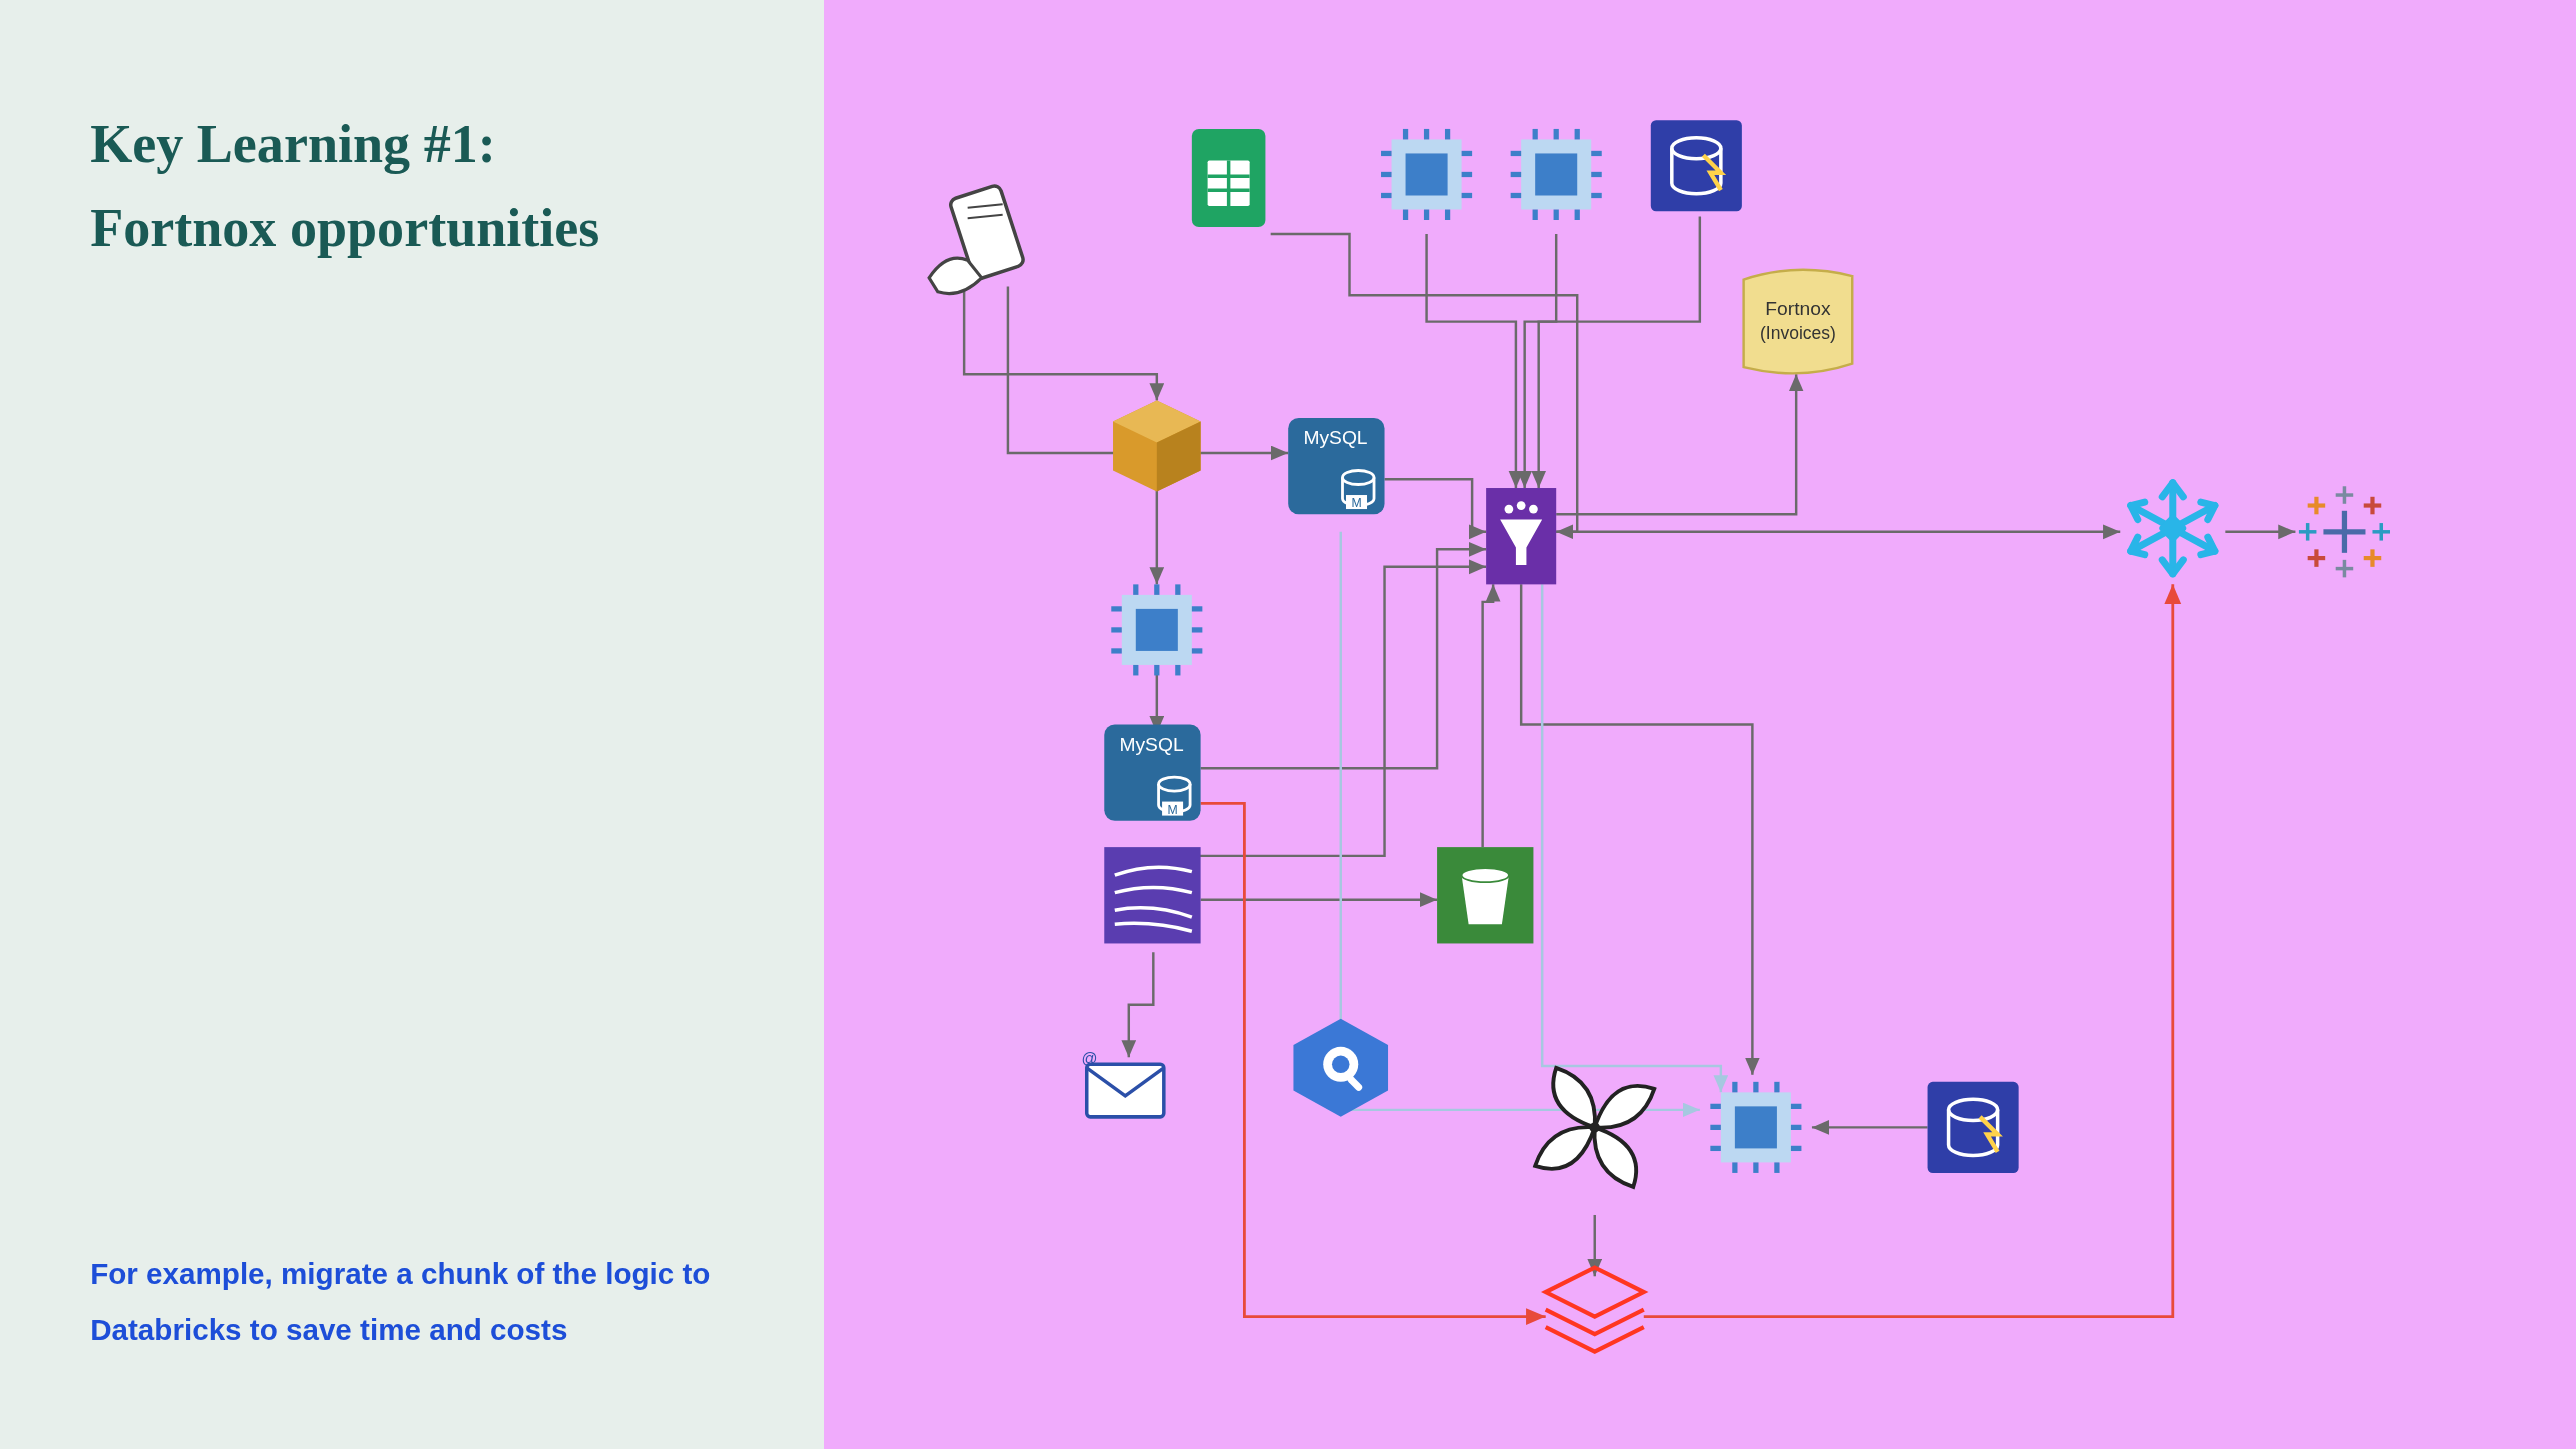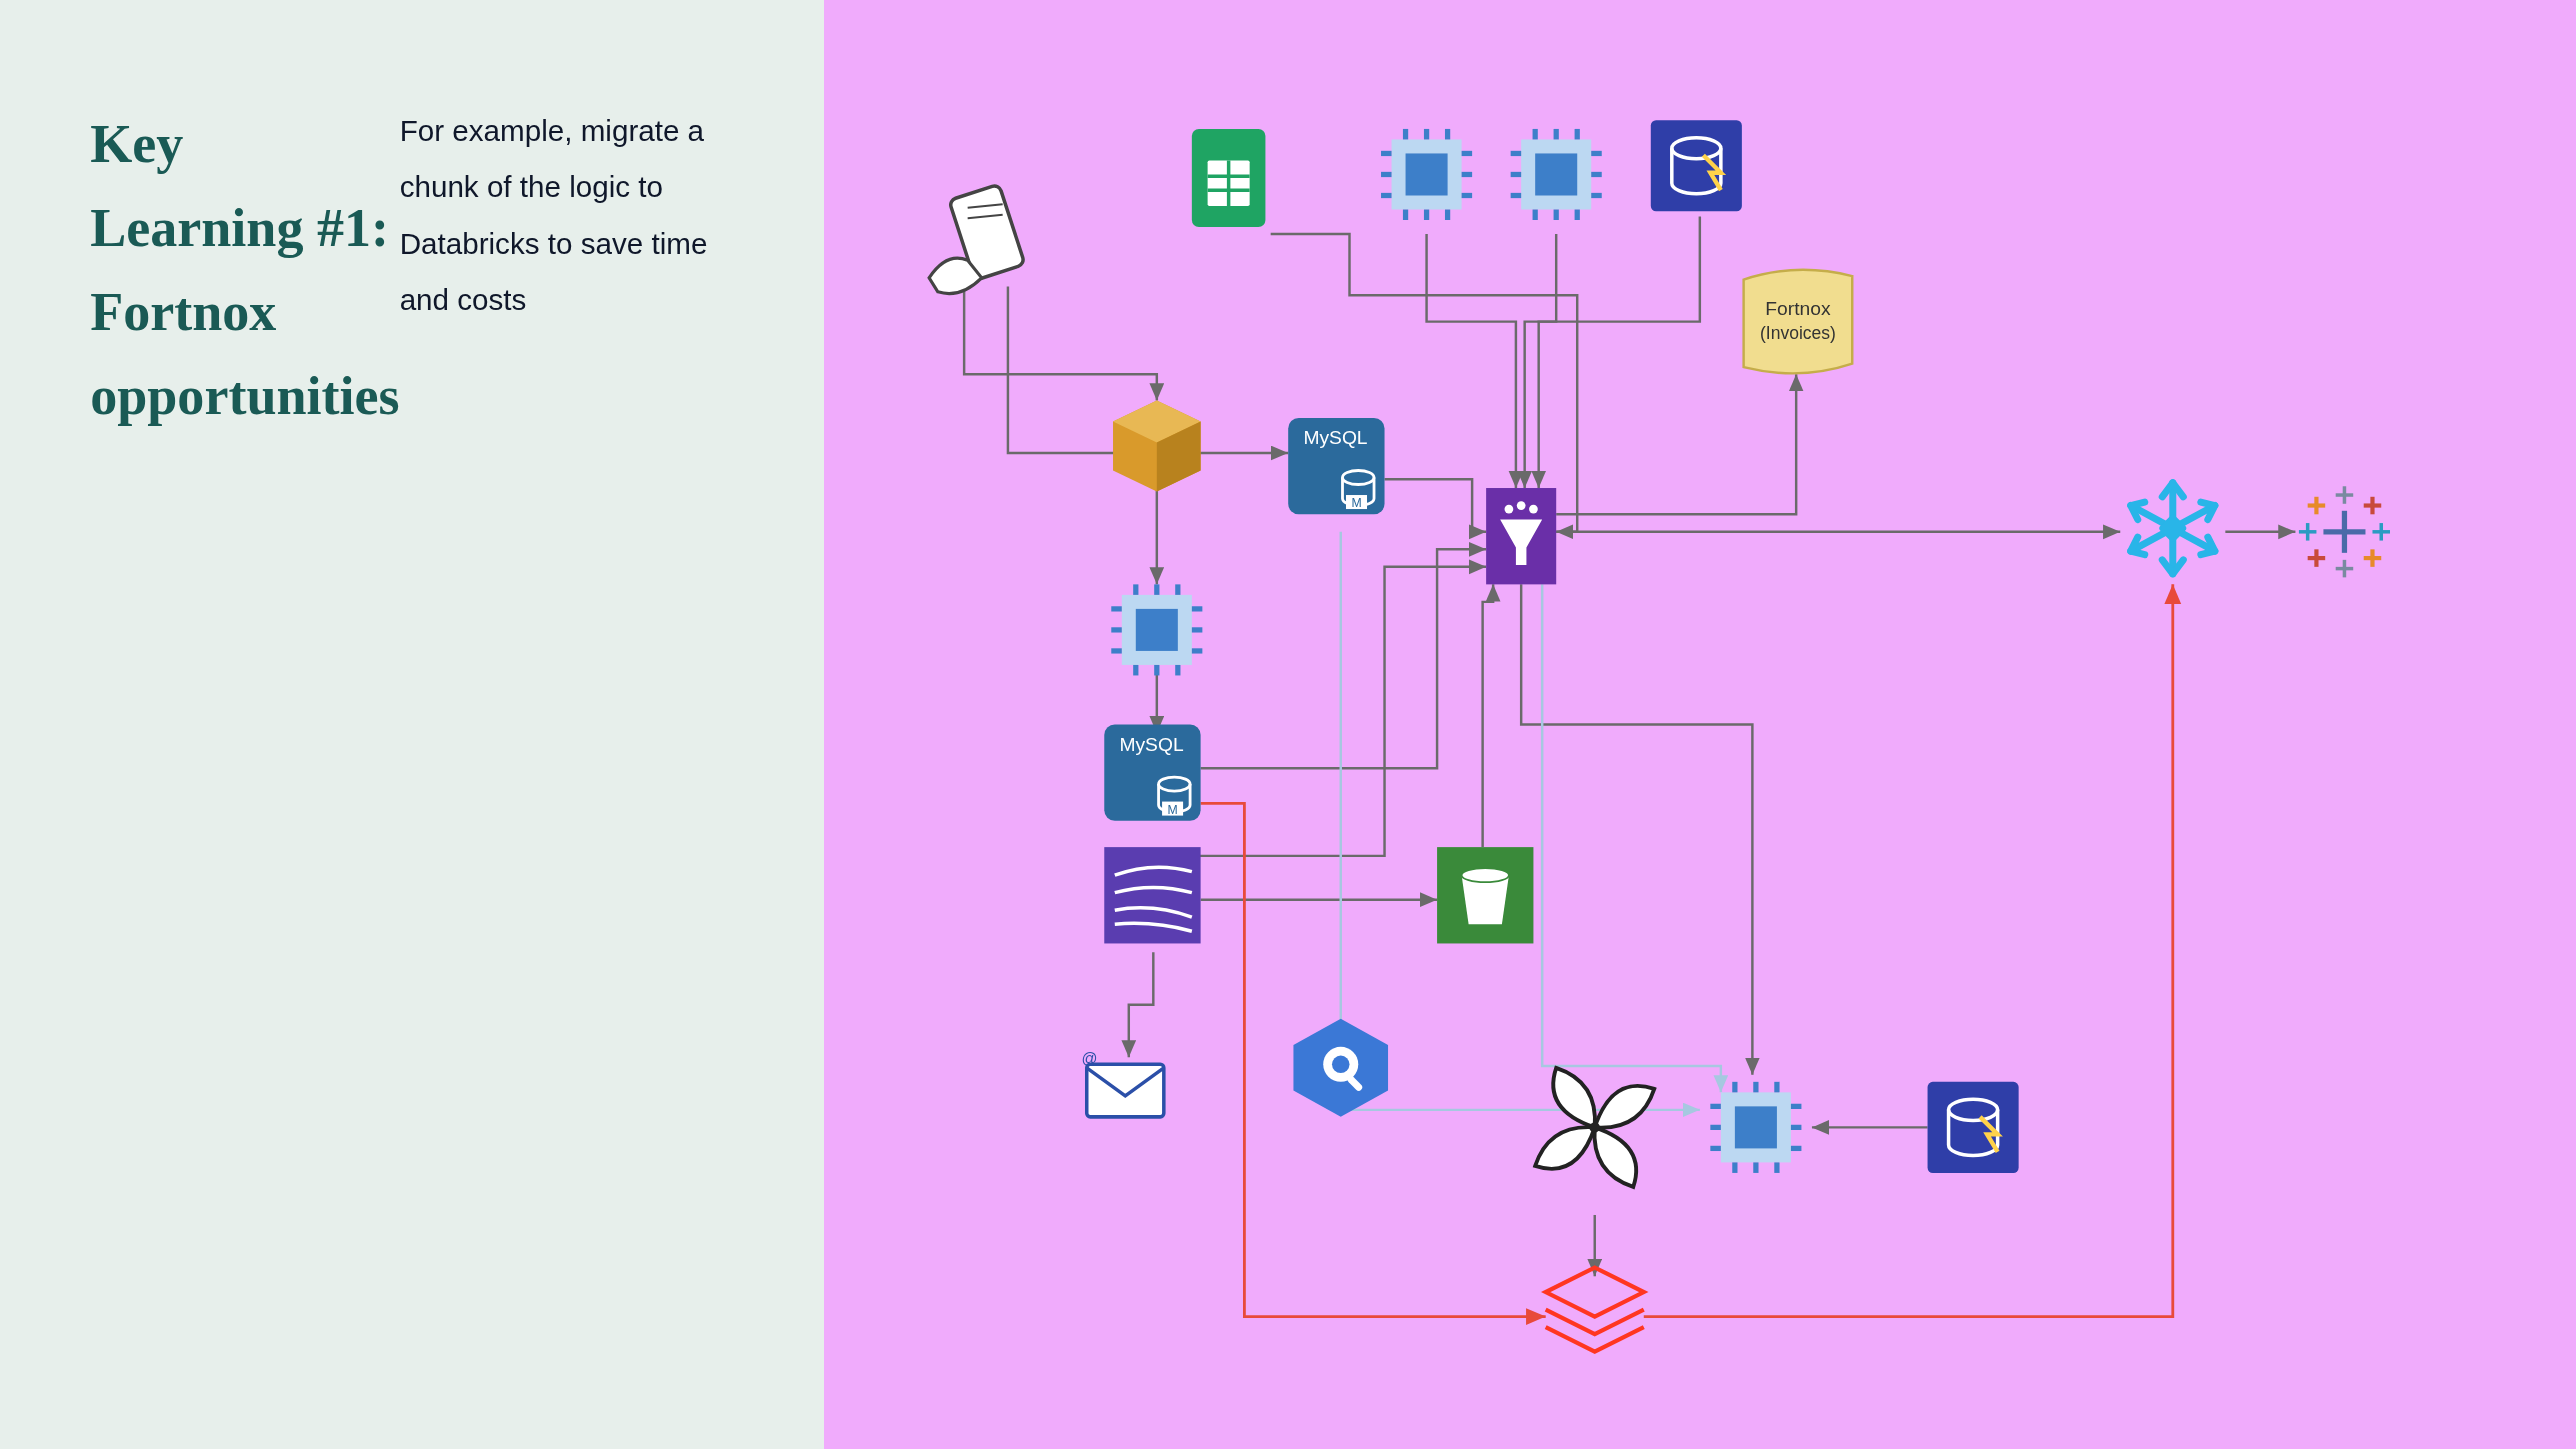--- a/index.html
+++ b/index.html
@@ -10,35 +10,36 @@
     height: 100vh;
     display: flex;
     overflow: hidden;
   }
   .left-panel {
     width: 32%;
     height: 100%;
     background: #e7efeb;
     padding: 4% 3% 3% 3.5%;
     display: flex;
-    flex-direction: row;
+    flex-direction: column;
     justify-content: space-between;
   }
   .title-block h1 {
     color: #1a5a55;
     font-weight: 700;
     font-size: 2.1vw;
     line-height: 1.55;
   }
   .footer-text {
-    color: #0f172a;
+    color: #1d4ed8;
     font-family: -apple-system, BlinkMacSystemFont, 'Segoe UI', sans-serif;
     font-size: 1.15vw;
     line-height: 1.9;
     margin-bottom: 2%;
+    font-weight: bold;
   }
   .diagram-panel {
     width: 68%;
     height: 100%;
     position: relative;
     background: #f0abfc;
   }
   .diagram-panel svg {
     width: 100%;
     height: 100%;

